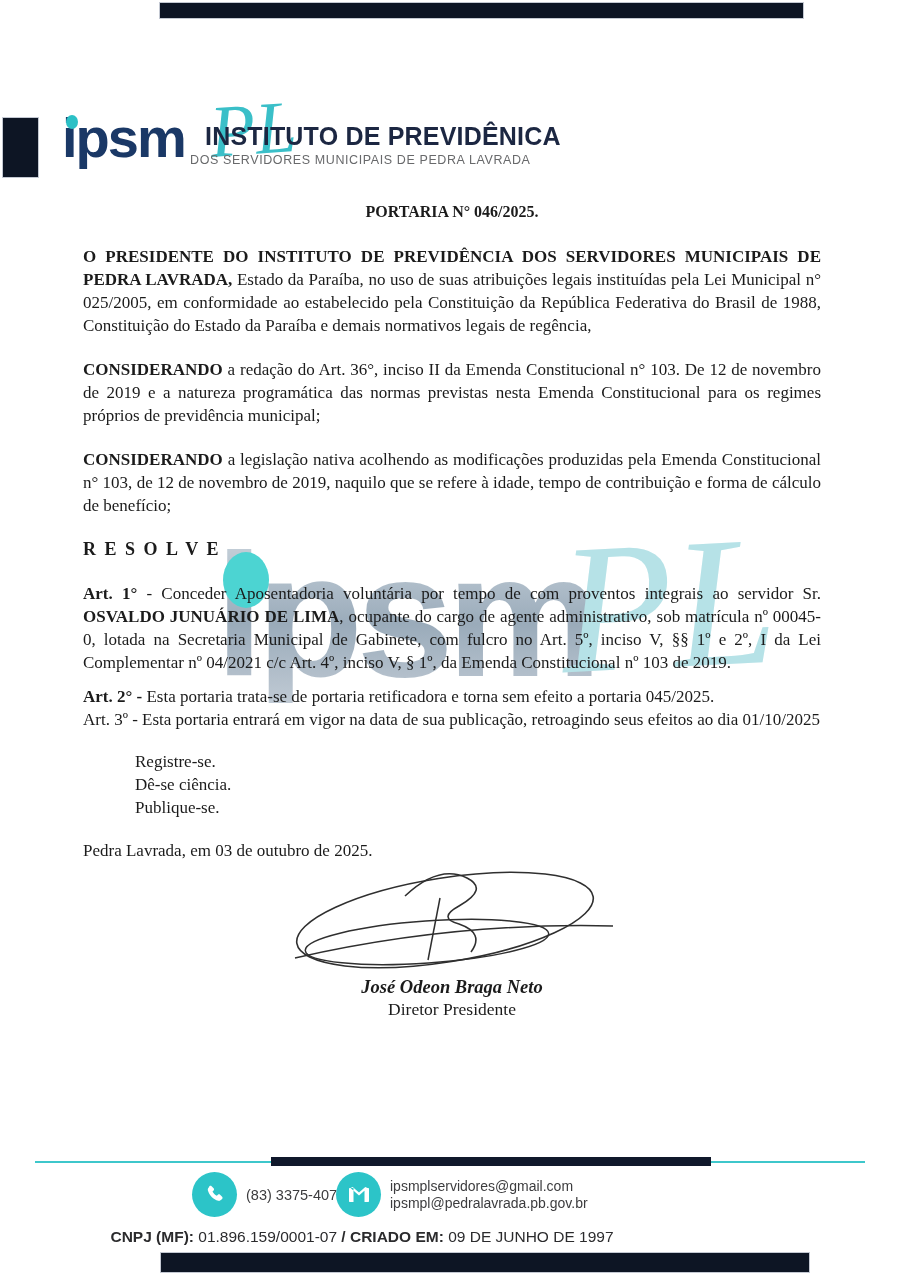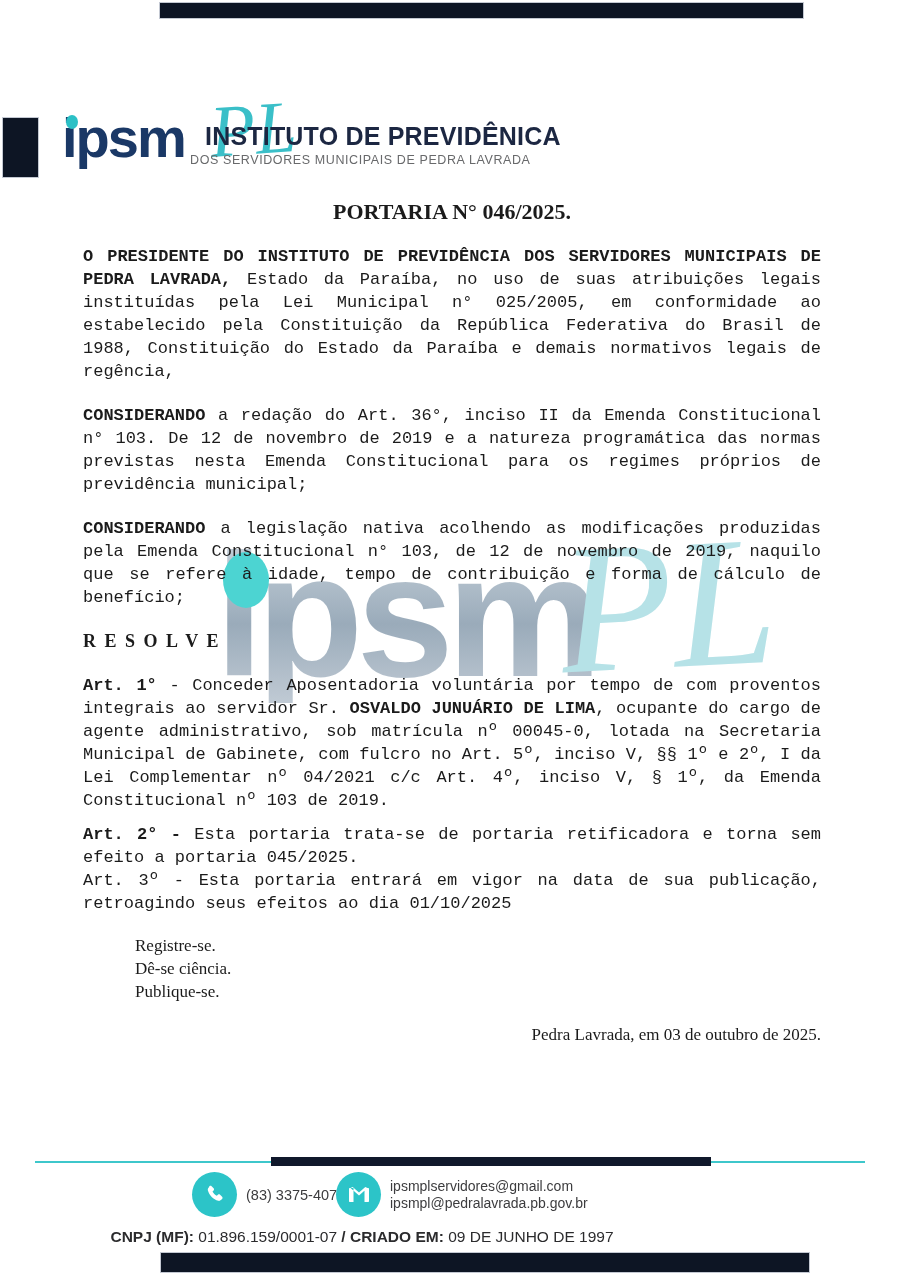--- a/index.html
+++ b/index.html
@@ -51,29 +51,29 @@
     position:absolute; left:345px; top:-16px;
     font-family:"Liberation Serif", serif; font-style:italic;
     font-size:185px; line-height:1; color:#b6e2e7; transform:rotate(-3deg);
   }
 
   
   .content {
     position:absolute; left:83px; top:200px; width:738px; z-index:1;
     font-size:17px; line-height:23px; color:#1b1b1b;
   }
-  .doc-title { text-align:center; font-weight:bold; font-size:22px; margin-bottom:22px; }
-  .para { text-align:justify; margin-bottom:21px;font-family:Liberation Mono, monospace; }
+  .doc-title { text-align:center; font-weight:bold; font-size:16px; margin-bottom:22px; }
+  .para { text-align:justify; margin-bottom:21px; }
   .para b { font-weight:bold; }
   .resolve { font-weight:bold; font-size:18px; letter-spacing:2px; margin-bottom:21px; }
   .para.art1 { margin-bottom:11px; }
   .para.art2 { margin-bottom:0; }
   .para.art3 { margin-bottom:19px; }
   .closing { margin-left:52px; margin-bottom:20px; }
-  .dateline { text-align:right; margin-bottom:2px; }
+  .dateline { text-align:left; margin-bottom:2px; }
 
   .sig-wrap { width:330px; margin:0 auto; text-align:center; }
   .sig-svg { display:block; margin:0 auto; }
   .signer-name { font-weight:bold; font-style:italic; font-size:18.5px; line-height:22px; }
   .signer-role { font-size:17.5px; line-height:22px; }
 
   
   .divider-line { position:absolute; left:35px;  top:1161px; width:830px; height:2px; background:#3ec7cb; }
   .divider-bar  { position:absolute; left:271px; top:1157px; width:440px; height:9px; background:#10182b; }
 
@@ -135,20 +135,31 @@
     <p class="para art3">Art. 3º - Esta portaria entrará em vigor na data de sua publicação, retroagindo seus efeitos ao dia 01/10/2025</p>
 
     <div class="closing">
       <div>Registre-se.</div>
       <div>Dê-se ciência.</div>
       <div>Publique-se.</div>
     </div>
 
     <p class="dateline">Pedra Lavrada, em 03 de outubro de 2025.</p>
 
+    <div class="sig-wrap">
+      <svg class="sig-svg" width="330" height="112" viewBox="0 0 330 112" fill="none">
+        <ellipse cx="158" cy="56" rx="150" ry="42" stroke="#2f2f2f" stroke-width="1.6" transform="rotate(-9 158 56)"></ellipse>
+        <ellipse cx="140" cy="78" rx="122" ry="21" stroke="#2f2f2f" stroke-width="1.5" transform="rotate(-4 140 78)"></ellipse>
+        <path d="M8 94 Q165 58 326 62" stroke="#2f2f2f" stroke-width="1.5"></path>
+        <path d="M118 32 Q152 0 180 14 Q202 25 172 42 Q150 54 172 60 Q198 69 184 88" stroke="#2f2f2f" stroke-width="1.6"></path>
+        <path d="M153 34 L141 96" stroke="#2f2f2f" stroke-width="1.5"></path>
+      </svg>
+      <div class="signer-name">José Odeon Braga Neto</div>
+      <div class="signer-role">Diretor Presidente</div>
+    </div>
   </div>
 
   <div class="divider-line"></div>
   <div class="divider-bar"></div>
 
   <div class="contact contact-phone">
     <div class="icon-circle">
       <svg width="24" height="24" viewBox="0 0 24 24">
           <path fill="#ffffff" d="M6.4 3.2c.6-.6 1.6-.6 2.2 0l2 2c.6.6.6 1.6 0 2.2l-1.1 1.1c.9 1.9 2.4 3.4 4.3 4.3l1.1-1.1c.6-.6 1.6-.6 2.2 0l2 2c.6.6.6 1.6 0 2.2l-1.2 1.2c-.7.7-1.7 1-2.6.7-5-1.5-9-5.4-10.4-10.4-.3-.9 0-1.9.7-2.6z"></path>
         </svg>

